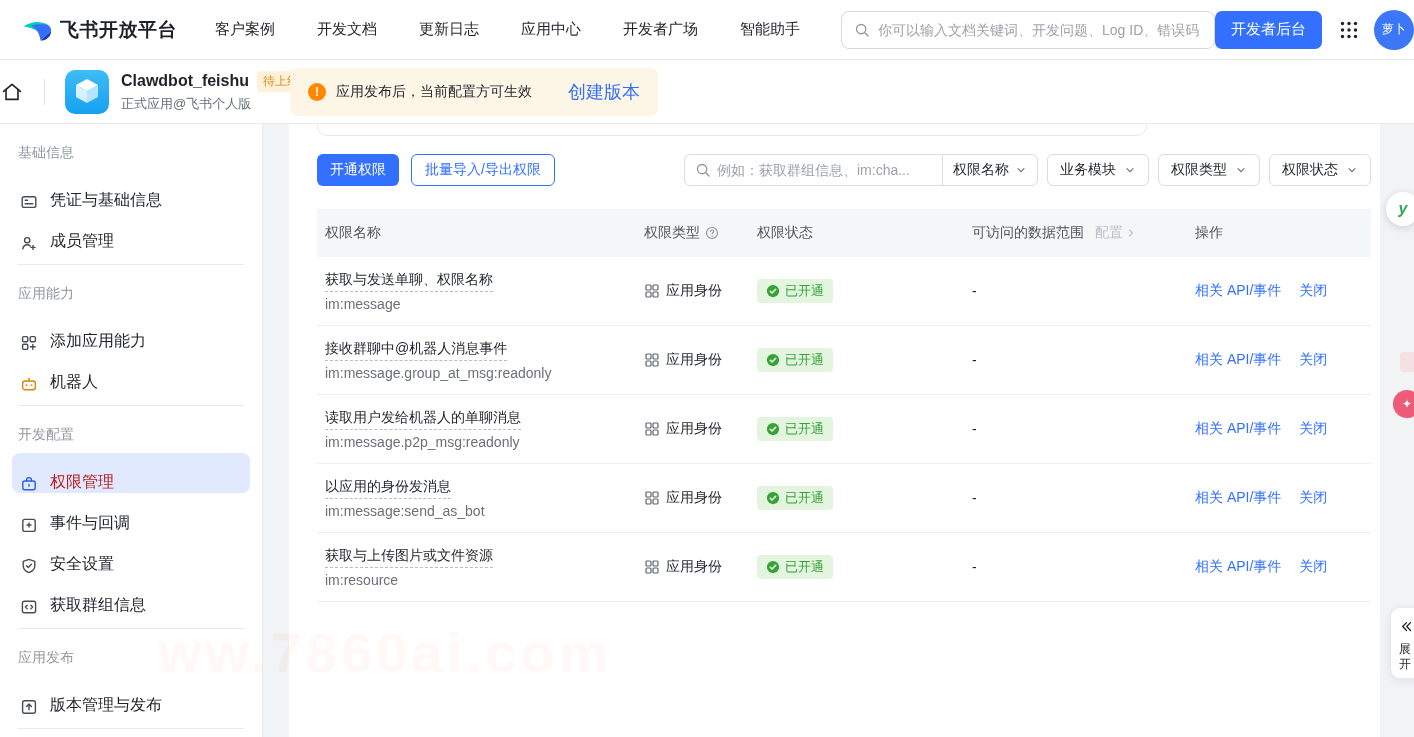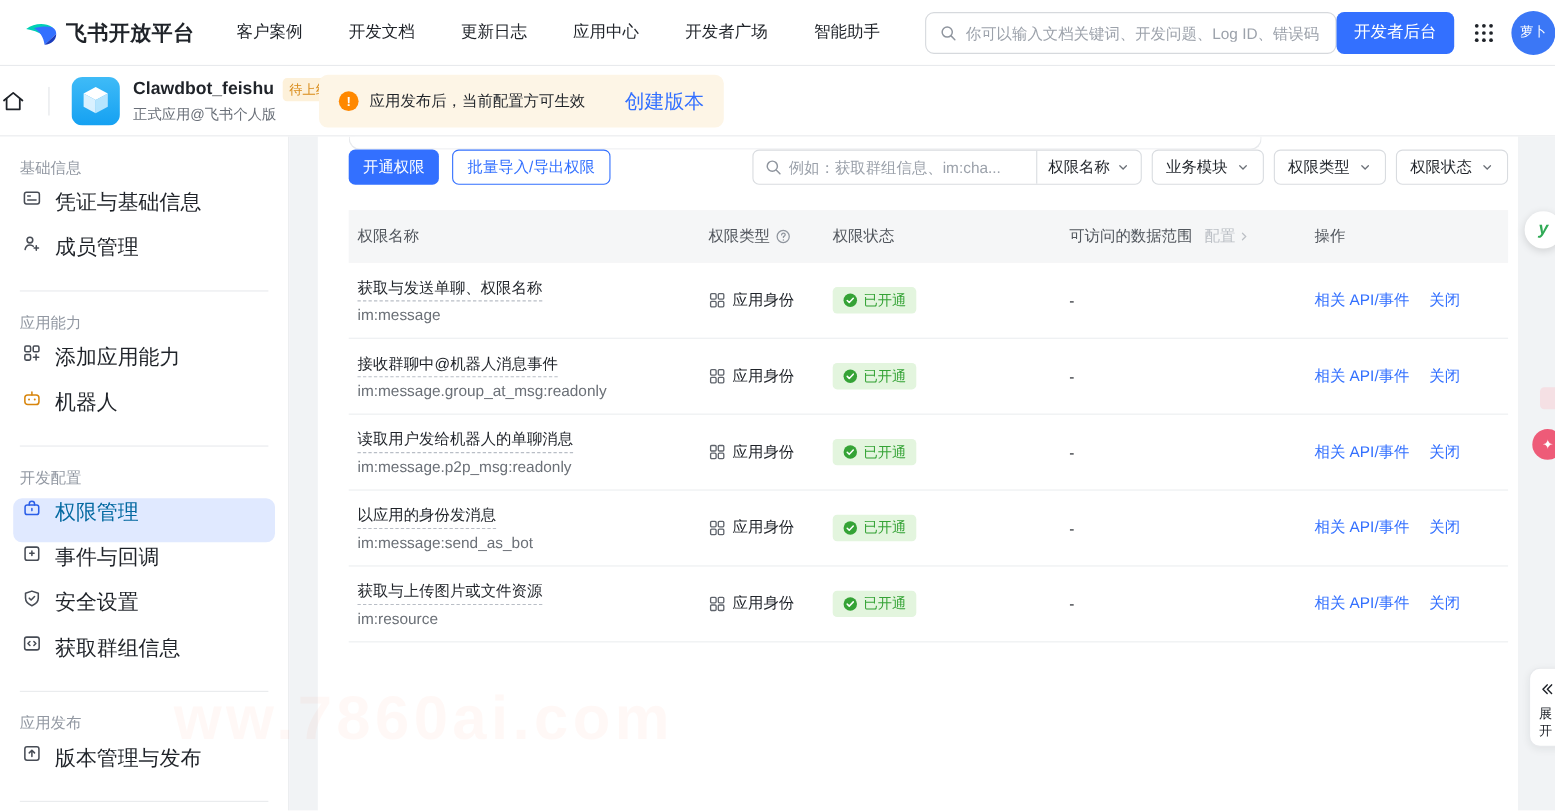--- a/index.html
+++ b/index.html
@@ -44,33 +44,33 @@
           display:flex;align-items:center;padding:0 18px;gap:10px}
   .warn-ic{width:18px;height:18px;border-radius:50%;background:var(--warning);color:#fff;font-size:12px;
           font-weight:700;display:flex;align-items:center;justify-content:center;flex:none}
   .banner-text{font-size:14px;white-space:nowrap}
   .banner-link{font-size:18px;color:var(--accent);margin-left:26px;cursor:pointer;white-space:nowrap}
 
   
   .bodyrow{display:flex;height:613px}
   .sidebar{width:263px;border-right:1px solid #e8eaed;padding:12px 12px 0;flex:none;overflow:hidden;background:#fff}
   .group-heading{font-size:14px;color:#9298a2;padding:8px 6px}
-  .side-item{height:40px;border-radius:8px;display:flex;align-items:flex-start;gap:12px;padding:0 8px;
-          font-size:19px;margin:1px 0;cursor:pointer}
+  .side-item{height:40px;border-radius:8px;display:flex;align-items:flex-end;gap:12px;padding:0 8px;
+          font-size:16px;margin:1px 0;cursor:pointer}
   .side-item .icn{width:18px;height:18px;color:#474c55;display:flex;flex:none}
   .icn svg{width:100%;height:100%;display:block}
-  .side-item.active{background:var(--active-bg);color:#0369a1}
+  .side-item.active{background:var(--active-bg);color:#b91c1c}
   .side-item.active .icn{color:#2a5ee8}
   .side-sep{height:1px;background:#e8eaed;margin:12px 6px}
 
   .gutter{width:26px;background:#f1f3f5;flex:none}
   .main{flex:1;background:#fff;padding-left:28px;min-width:0;position:relative}
   .remnant{width:830px;height:12px;border:1px solid #e7e9ec;border-top:none;border-radius:0 0 10px 10px}
 
-  .toolbar{display:flex;padding-right:9px}
+  .toolbar{margin-top:18px;display:flex;padding-right:9px}
   .btn-primary{height:32px;background:var(--accent);color:#fff;border:none;border-radius:6px;padding:0 13px;
           font-size:14px;cursor:pointer}
   .btn-outline{height:32px;background:#fff;color:var(--accent);border:1px solid var(--accent);border-radius:6px;
           padding:0 13px;font-size:14px;margin-left:12px;cursor:pointer}
   .toolbar-spacer{flex:1}
   .search-combo{width:354px;height:32px;border:1px solid #d9dce0;border-radius:6px;display:flex;align-items:center;flex:none}
   .search-combo .icn{width:16px;height:16px;margin:0 6px 0 10px;color:#8f959e;flex:none}
   .search-combo input{flex:1;border:none;outline:none;font-size:14px;min-width:0;background:transparent}
   .combo-div{width:1px;align-self:stretch;background:#d9dce0}
   .combo-cat{display:flex;align-items:center;gap:6px;padding:0 10px;font-size:14px;cursor:pointer;white-space:nowrap}

